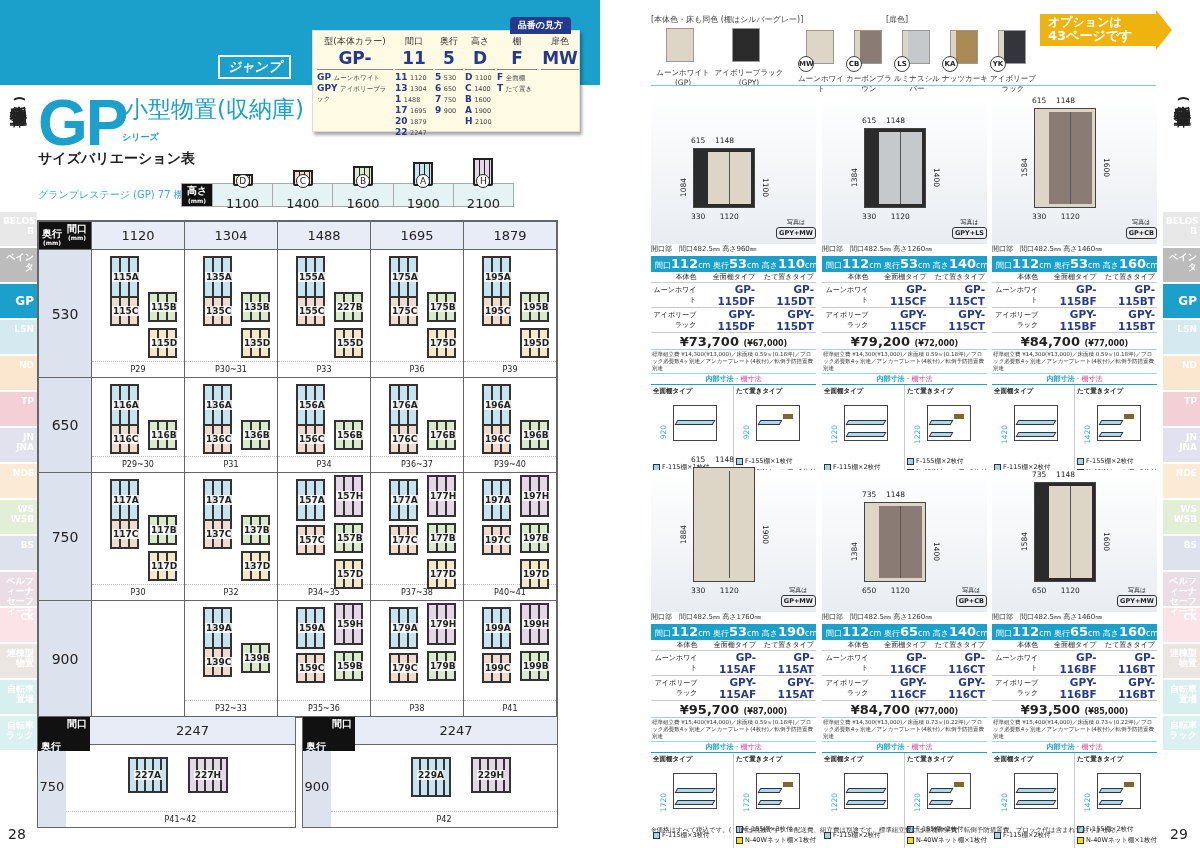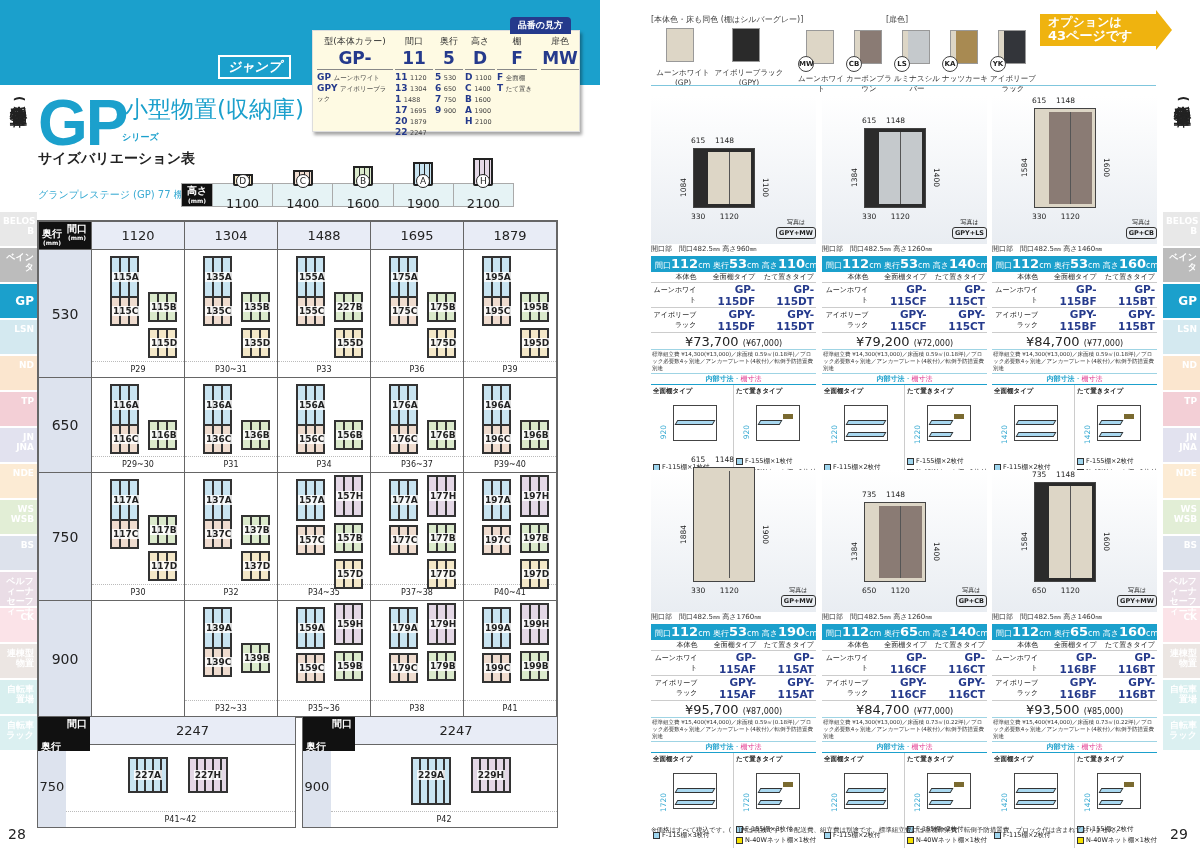--- a/index.html
+++ b/index.html
@@ -64,21 +64,21 @@
 .unit{position:absolute;border:1px solid #444}
 .dims{position:absolute;font-size:7.5px;color:#222}
 .open{font-size:7px;color:#333;height:12px;position:relative}
 .photoof{position:absolute;right:0;top:-10px;font-size:6px;text-align:center}
 .photoof span{display:block;border:1px solid #333;border-radius:3px;padding:1px 2px;font-size:6.5px;font-weight:bold}
 .sizebar{background:#1ba0cc;color:#fff;font-size:8px;height:16px;line-height:16px;padding-left:4px;white-space:nowrap}
 .sizebar b{font-size:13px}
 .mt{width:100%;border-collapse:collapse;font-size:7px}
 .mt td{border-bottom:1px solid #ccc;padding:0 2px;text-align:right}
 .mt .code{font-size:10.5px;font-weight:bold;color:#253a8c}
-.price{text-align:center;font-size:13px;font-weight:normal;margin-top:1px}
+.price{text-align:center;font-size:13px;font-weight:bold;margin-top:1px}
 .price small{font-size:8px}
 .note{font-size:5.5px;color:#333;border-top:1px solid #9fd4e4;border-bottom:1px solid #9fd4e4;padding:1px;line-height:7px}
 .inner{text-align:center;font-size:7px;color:#1ba0cc;border-bottom:1px solid #1ba0cc}
 .inner span{color:#e0308a}
 .diag{display:flex;height:98px}
 .diag > div{flex:1;position:relative;font-size:6.5px;padding:2px}
 .diag > div + div{border-left:1px solid #ccc}
 .box3d{position:absolute;left:22px;top:20px;width:44px;height:36px;border:1px solid #444;}
 .box3d .shelf{position:absolute;left:2px;width:38px;height:5px;background:#a9d8f0;border:1px solid #333;transform:skewX(-30deg)}
 .legi{position:absolute;left:2px;font-size:6.5px}
@@ -402,21 +402,21 @@
       <div class="shed cH" style="left:150px;top:40px;width:40px;height:36px;line-height:32px;background-image:repeating-linear-gradient(90deg,transparent 0 6px,#333 6px 8px)"><span>227H</span></div>
     <div class="pg" style="position:absolute;left:28px;right:0;bottom:0">P41~42</div>
     </div>
   <div class="small2" style="left:302px;top:716px;width:256px;height:112px" id="wide1">
       <div style="position:absolute;left:0;top:0;width:52px;height:34px;background:#111;color:#fff;font-size:10px;font-weight:bold">
         <div style="position:absolute;right:3px;top:2px;line-height:9px">間口</div>
         <div style="position:absolute;left:3px;bottom:0px;line-height:9px">奥行</div>
       </div>
     <div style="position:absolute;left:52px;top:0;right:0;height:28px;background:#e8ecf6;text-align:center;line-height:28px;font-size:13px;border-bottom:1px solid #666">2247</div>
     <div style="position:absolute;left:0;top:34px;width:28px;bottom:0;background:#dde3ee;font-size:13px;text-align:center;padding-top:28px">900</div>
-    <div class="shed cA" style="left:108px;top:40px;width:40px;height:48px;line-height:32px;background-image:repeating-linear-gradient(90deg,transparent 0 6px,#333 6px 8px)"><span>229A</span></div>
+    <div class="shed cA" style="left:108px;top:40px;width:40px;height:40px;line-height:32px;background-image:repeating-linear-gradient(90deg,transparent 0 6px,#333 6px 8px)"><span>229A</span></div>
       <div class="shed cH" style="left:168px;top:40px;width:40px;height:36px;line-height:32px;background-image:repeating-linear-gradient(90deg,transparent 0 6px,#333 6px 8px)"><span>229H</span></div>
     <div class="pg" style="position:absolute;left:28px;right:0;bottom:0">P42</div>
     </div>
 
   <div class="pnum" style="left:8px;top:826px">28</div>
   <div class="tabs" id="tabsL" style="left:0;top:212px">
       <div class="tab" style="background:#e8e8e8;">BELOS B</div>
       <div class="tab" style="background:#bcbcbc;">ベインタ</div>
       <div class="tab" style="background:#1ba0cc;font-size:12px;line-height:26px;">GP</div>
       <div class="tab" style="background:#d4e9f0;">LSN</div>

